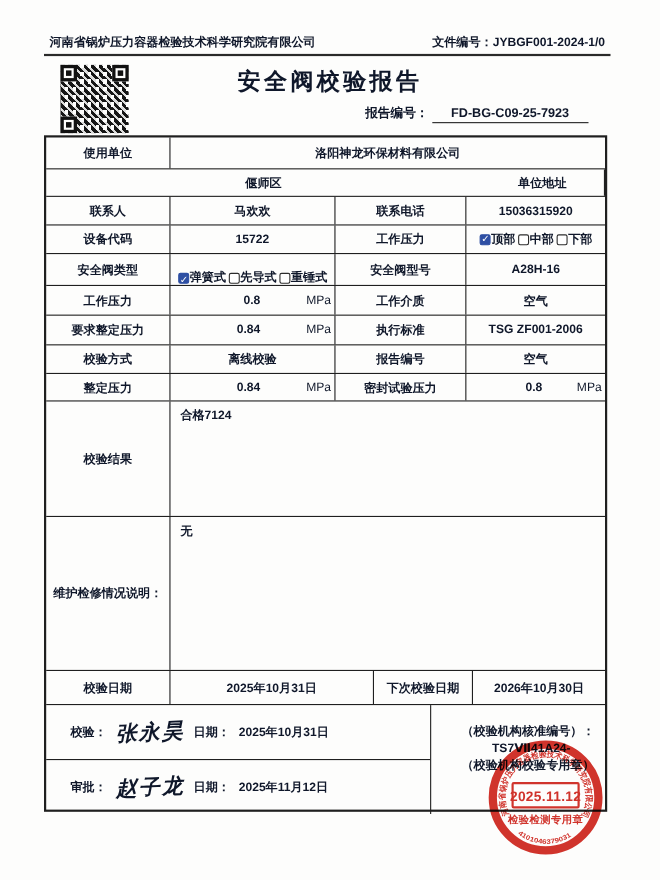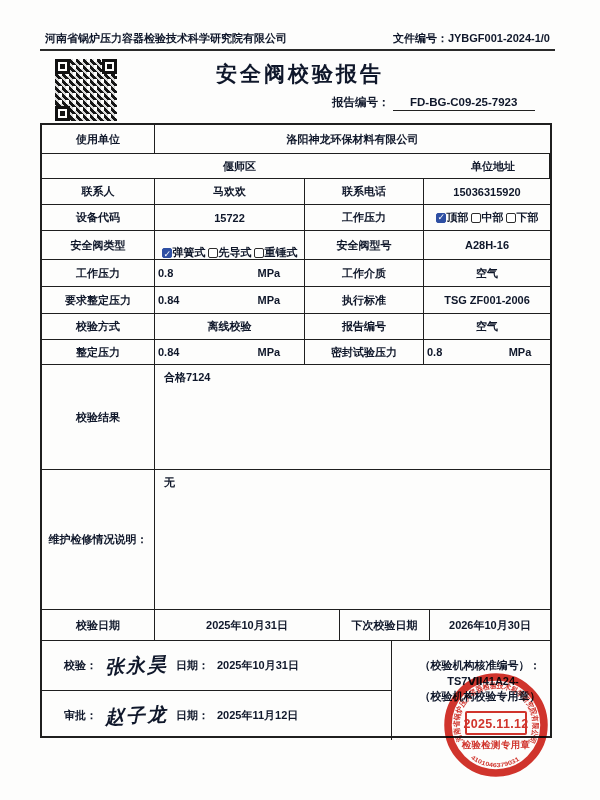--- a/index.html
+++ b/index.html
@@ -28,22 +28,22 @@
   .tbl{position:absolute;left:40px;top:123px;width:512px;height:615px;border:2px solid #1f1f1f;box-sizing:border-box;font-size:11px;display:flex;flex-direction:column;}
   .row{display:flex;box-sizing:border-box;border-bottom:1.5px solid #1f1f1f;flex:none;}
   .row.last{border-bottom:none;}
   .c{box-sizing:border-box;border-right:1.5px solid #1f1f1f;display:flex;align-items:center;justify-content:center;text-align:center;padding:1px 3px;overflow:hidden;}
   .c.end{border-right:none;}
   .lab{font-weight:bold;}
   .val{font-weight:600;}
   .w1{width:113px;flex:none}.w2{width:150px;flex:none}.w3{width:119px;flex:none}.wf{flex:1}
   .w2b{width:185px;flex:none}.w3b{width:90px;flex:none}
   .unitcell{justify-content:center;gap:0;}
-  .unitcell .num{flex:0 0 55%;text-align:left;}
-  .unitcell .unit{flex:1;text-align:center;font-weight:700;}
+  .unitcell .num{flex:0 0 55%;text-align:right;}
+  .unitcell .unit{flex:1;text-align:right;font-weight:400;}
   .topleft{align-items:flex-start;justify-content:flex-start;text-align:left;padding:5px 9px;}
   .wrapcell{flex-wrap:wrap;line-height:15px;padding:1px 2px;}
   .opt{display:inline-flex;align-items:center;font-weight:600;white-space:nowrap;margin:13px 1px;}
   .cb{width:10px;height:10px;border:1.3px solid #2c2c2c;border-radius:2px;display:inline-block;background:#fff;position:relative;margin-right:1px;box-sizing:border-box;flex:none;}
   .cb.checked{background:#2e4fa3;border-color:#2e4fa3;}
   .cb.checked::after{content:"✓";position:absolute;color:#fff;font-size:9px;font-weight:bold;left:1px;top:-2px;}
 
   
   .sigL{width:350px;flex:none;border-right:1.5px solid #1f1f1f;box-sizing:border-box;display:flex;flex-direction:column;}
   .sig-sub{display:flex;align-items:center;gap:8px;padding-left:22px;box-sizing:border-box;}

